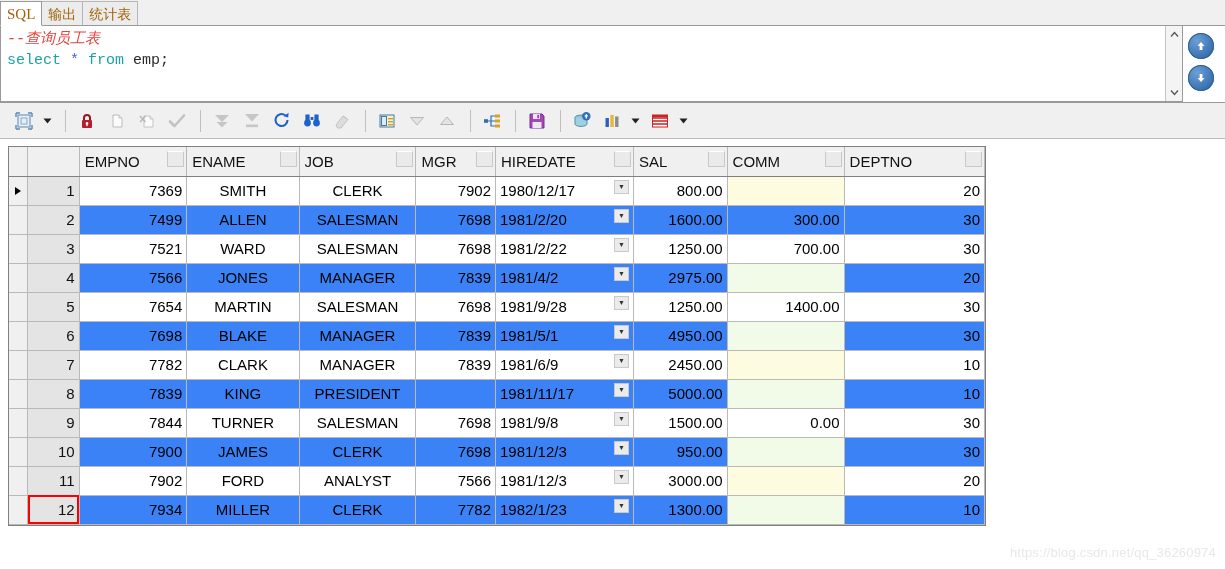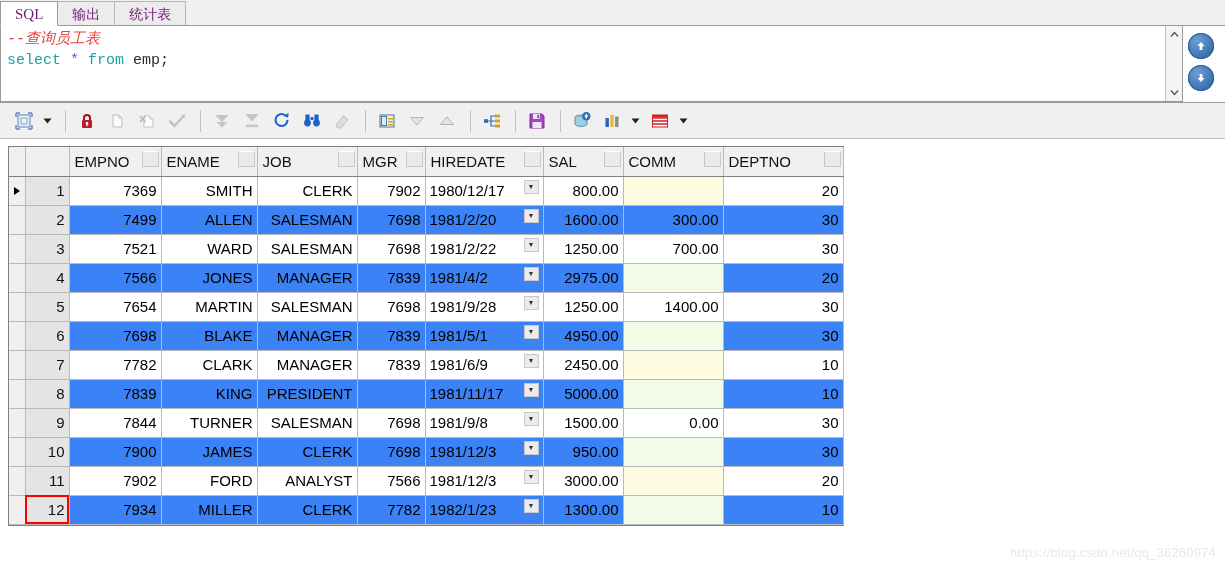--- a/index.html
+++ b/index.html
@@ -22,24 +22,24 @@
     height: 25px;
     background: #f0f0f0;
     display: flex;
     align-items: flex-end;
     border-bottom: 1px solid #9a9a9a;
     position: relative;
   }
   .tab {
     height: 24px;
     line-height: 24px;
-    padding: 0 14px;
+    padding: 0 6px;
     font-size: 15px;
     font-family: "Liberation Serif", serif;
-    color: #701a75;
+    color: #a16207;
     border: 1px solid #b6b6b6;
     border-bottom: none;
     background: #ececec;
     margin-right: -1px;
     box-sizing: border-box;
   }
   .tab.active {
     background: #ffffff;
     border-color: #9a9a9a;
     border-bottom: 1px solid #ffffff;
@@ -132,21 +132,21 @@
   }
   .tb-sep {
     width: 1px; height: 22px;
     background: #c0c0c0;
     margin: 0 7px;
   }
 
   
   .gridwrap {
     margin: 7px 0 0 8px;
-    width: 836px;
+    width: 978px;
     border: 1px solid #808080;
     box-sizing: border-box;
     background: #fff;
   }
   table.grid {
     border-collapse: collapse;
     width: 100%;
     table-layout: fixed;
     font-size: 15px;
   }
@@ -203,21 +203,21 @@
     outline: 2px solid #ff0000;
     outline-offset: -2px;
   }
 
   tr.alt td.data { background: #3b82f6; }
   tr.alt td.comm-null { background: #f2fae8; }
   td.comm-null { background: #fdfbe0; }
   td.data { background: #ffffff; }
 
   td.num { text-align: right; padding-right: 5px; }
-  td.txt { text-align: right; padding-left: 6px; }
+  td.txt { text-align: center; padding-left: 6px; }
   td.date {
     text-align: left;
     padding-left: 5px;
     position: relative;
   }
   td.date .dd {
     position: absolute;
     right: 4px; top: 3px;
     width: 13px; height: 12px;
     background: #ebebeb;

